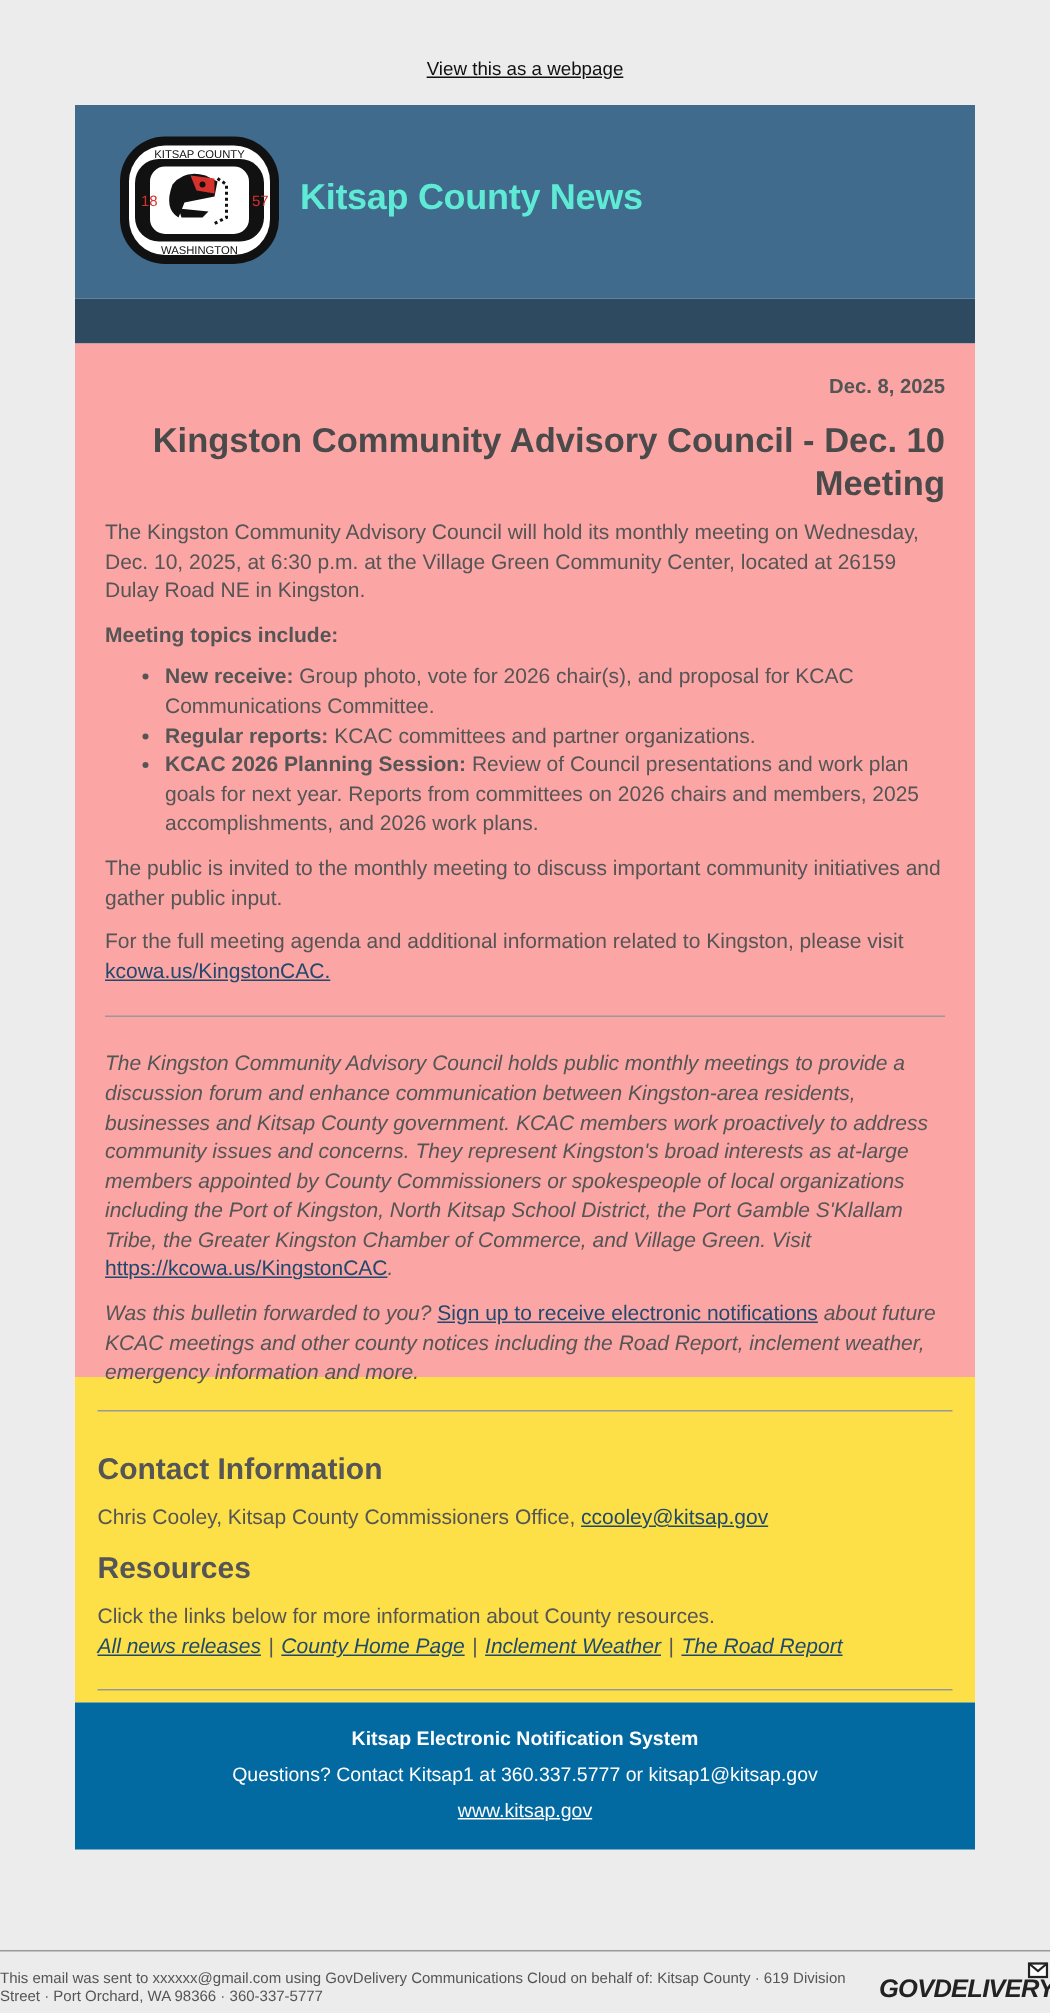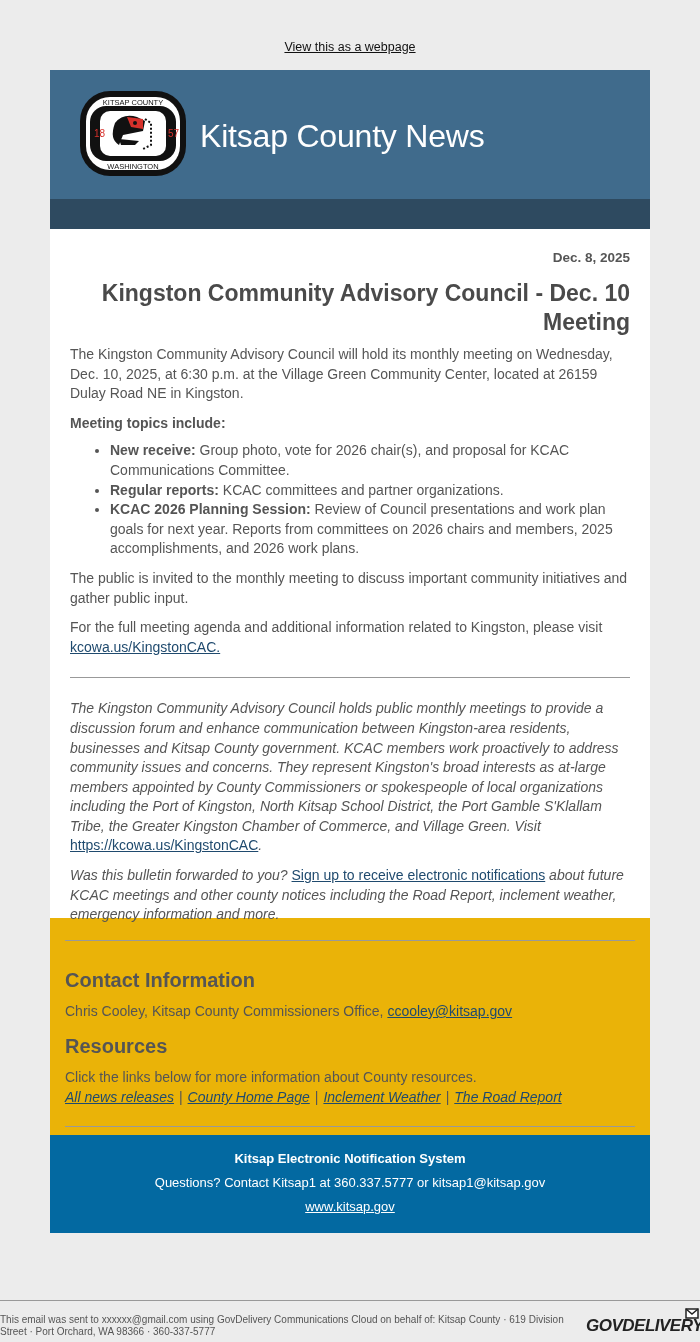--- a/index.html
+++ b/index.html
@@ -12,34 +12,34 @@
   }
   .top-link-wrap { position: absolute; top: 37px; left: 0; width: 700px; text-align: center; }
   .top-link { color: #111; font-size: 12.5px; text-decoration: underline; }
   .container { position: absolute; left: 50px; top: 70px; width: 600px; }
   .header {
     height: 129px; background: #406b8c; position: relative;
   }
   .header .logo { position: absolute; left: 29px; top: 19px; width: 108px; height: 89px; }
   .header .title {
     position: absolute; left: 150px; top: 48px;
-    color: #ffffff; font-size: 32px; font-weight: normal; letter-spacing: -0.2px;
+    color: #5eead4; font-size: 24px; font-weight: bold; letter-spacing: -0.2px;
   }
   .subbar { height: 30px; background: #2e4a60; }
-  .main { background: #ffffff; padding: 20px 20px 20px 20px; height: 689px; box-sizing: border-box; }
+  .main { background: #fca5a5; padding: 20px 20px 20px 20px; height: 689px; box-sizing: border-box; }
   .date { text-align: right; font-weight: bold; font-size: 13.5px; color: #555; margin-top: 1px; }
   .headline { font-size: 23px; font-weight: bold; color: #4a4a4a; line-height: 29px; margin: 14px 0 8px 0; text-align: right; }
   p { font-size: 14px; line-height: 19.6px; margin: 0 0 10px 0; }
   .topics-label { font-weight: bold; margin-bottom: 8px; }
   ul { margin: 0 0 10px 0; padding-left: 40px; font-size: 14px; line-height: 19.6px; }
   ul li { margin: 0; }
   a.link { color: #1f4a6e; text-decoration: underline; }
   hr.div { border: none; border-top: 1px solid #999; margin: 20px 0 21px 0; }
   .italic { font-style: italic; }
-  .footer-gray { background: #eab308; padding: 22px 15px 8px 15px; }
+  .footer-gray { background: #fde047; padding: 22px 15px 8px 15px; }
   .footer-gray hr { border: none; border-top: 1px solid #999; margin: 0; }
   .footer-gray h2 { font-size: 20px; font-weight: bold; color: #555; margin: 27px 0 9px 0; line-height: 24px; }
   .footer-gray h2.res { margin-top: 9px; }
   .footer-gray p { margin: 0; font-size: 14px; line-height: 20px; }
   .resources-links { font-style: italic; font-size: 14px; line-height: 20px; margin-bottom: 19px; }
   .resources-links .sep { font-style: normal; margin: 0 5px; }
   .footer-blue {
     background: #0369a1; color: #fff; text-align: center;
     padding: 16px 0 16px 0; height: 98px; box-sizing: border-box;
     font-size: 13px;

